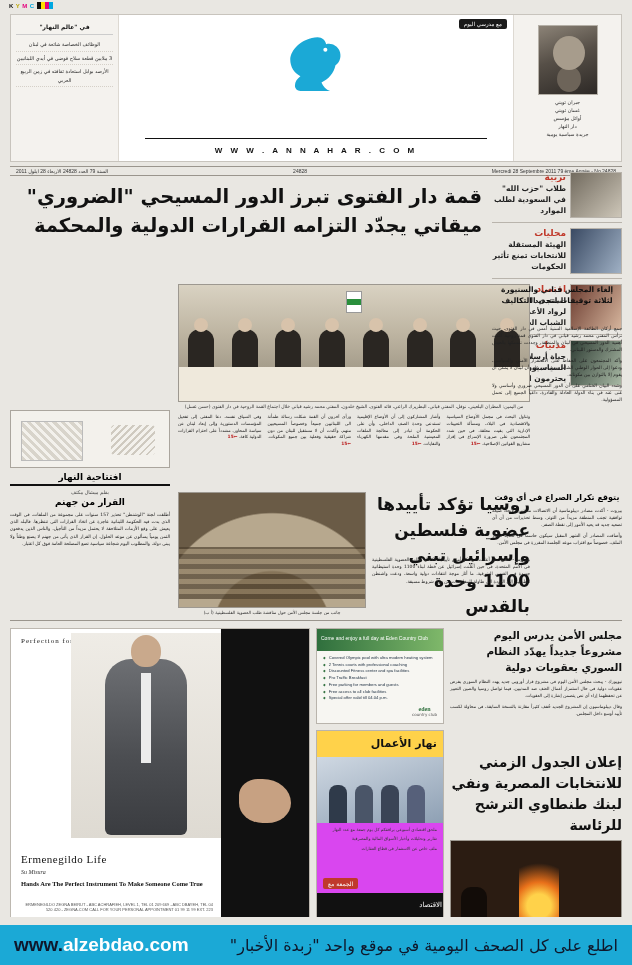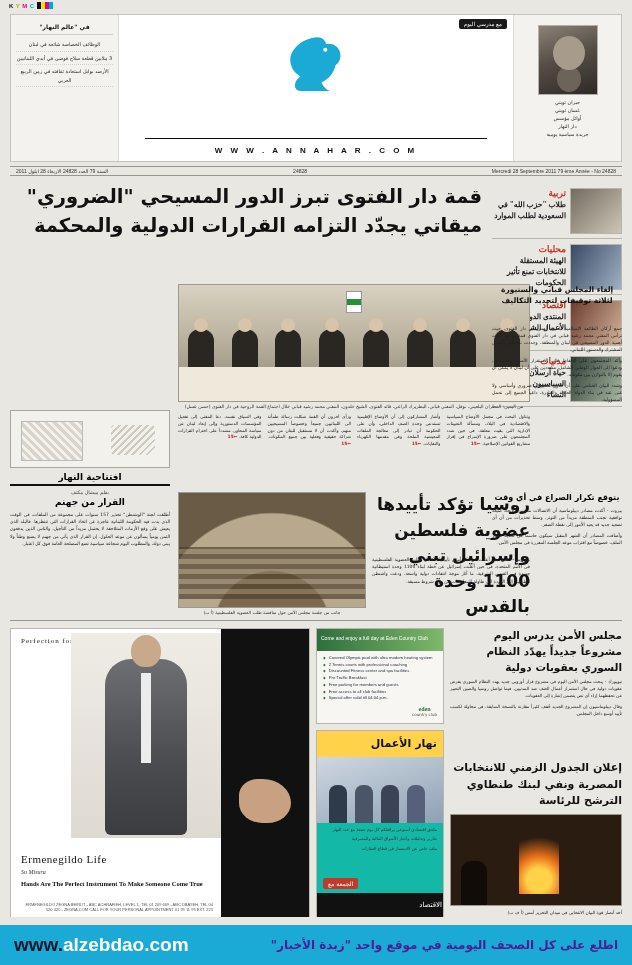--- a/index.html
+++ b/index.html
@@ -98,23 +98,22 @@
   
   .headline {
     position:absolute; top:182px; left:10px; right:150px;
     direction:rtl;
     font-size:19.5px; font-weight:bold; line-height:1.5; color:#111;
     letter-spacing:-.3px;
   }
 
   
   .teasers {
-    position:absolute; top:188px; right:10px; width:130px;
+    position:absolute; top:172px; right:10px; width:130px;
     direction:rtl;
-    font-family:Liberation Serif, serif;
   }
   .teaser { border-bottom:1px solid #b9b4ac; padding-bottom:4px; margin-bottom:5px; display:flex; gap:4px; }
   .teaser .thumb {
     width:52px; height:46px; flex:none; border:1px solid #b8b3ab; overflow:hidden;
     background:#b9b2a6;
   }
   .thumb.t1 { background:linear-gradient(135deg,#6f6a60,#c9c2b4 60%,#8d8strip); background:linear-gradient(135deg,#726b5f,#cdc6b8); }
   .thumb.t2 { background:linear-gradient(120deg,#3a4a63,#9fb0c4); }
   .thumb.t3 { background:linear-gradient(120deg,#6b3c30,#d5b49c); }
   .thumb.t4 { background:linear-gradient(120deg,#2f3d34,#a8b8a4); }
@@ -244,51 +243,51 @@
   .ad-golf .g-top span { position:absolute; left:4px; top:6px; color:#fff; font-size:5px; font-family:"Liberation Sans", sans-serif; }
   .ad-golf ul { list-style:none; margin:4px 6px; padding:0; direction:ltr; }
   .ad-golf li { font-size:4.2px; line-height:1.6; color:#234; font-family:"Liberation Sans", sans-serif; }
   .ad-golf li:before { content:"\25C6"; color:#2f6f3d; margin-right:3px; font-size:3.5px; }
   .ad-golf .g-logo { position:absolute; right:6px; bottom:6px; text-align:center; }
   .ad-golf .g-logo b { display:block; font-size:6px; color:#2f6f3d; font-family:"Liberation Serif", serif; }
   .ad-golf .g-logo i { display:block; font-size:4px; color:#555; font-style:normal; }
 
   .ad-business {
     position:absolute; top:730px; left:316px; width:128px; height:188px;
-    border:1px solid #b9b4ac; background:#14b8a6; overflow:hidden;
+    border:1px solid #b9b4ac; background:#d946ef; overflow:hidden;
   }
   .bz-head { height:26px; background:#ffd24a; position:relative; }
   .bz-head b { position:absolute; right:6px; top:6px; font-size:11px; color:#111; }
   .bz-photo { height:66px; background:linear-gradient(160deg,#cfd8e2,#8ea0b4); position:relative; }
   .bz-photo i { position:absolute; bottom:0; width:18px; height:38px; background:#2f3a4a; border-radius:8px 8px 0 0; }
   .bz-photo i:nth-child(1){ left:12px; } .bz-photo i:nth-child(2){ left:38px; background:#4a5568; }
   .bz-photo i:nth-child(3){ left:64px; background:#3a4456; } .bz-photo i:nth-child(4){ left:90px; background:#56607a; }
   .bz-lines { padding:4px 6px; direction:rtl; }
   .bz-lines p { margin:0 0 3px; font-size:4.2px; line-height:1.5; color:#333; }
   .bz-footer { position:absolute; bottom:0; left:0; right:0; height:24px; background:#111; color:#fff; display:flex; align-items:center; justify-content:space-between; padding:0 1px; direction:rtl; }
   .bz-footer span { font-size:7px; }
   .bz-stamp { position:absolute; bottom:28px; left:6px; background:#c0392b; color:#fff; font-size:6px; padding:2px 5px; border-radius:2px; }
 
   .news3 { position:absolute; top:628px; left:450px; width:172px; direction:rtl; }
   .news3 h3 { margin:0 0 4px; font-size:10.5px; line-height:1.5; font-weight:bold; color:#111; text-align:right; }
   .news3 p { margin:0 0 4px; font-size:4.4px; line-height:1.55; color:#222; text-align:justify; }
   .news4 { position:absolute; top:744px; left:450px; width:172px; direction:rtl; }
-  .news4 h3 { margin:16px 0 4px; font-size:11px; line-height:1.5; font-weight:bold; color:#111; text-align:right; }
+  .news4 h3 { margin:8px 0 4px; font-size:14px; line-height:1.5; font-weight:bold; color:#111; text-align:right; }
   .news4 .ph { width:100%; height:92px; border:1px solid #9d9890; margin:4px 0; overflow:hidden; position:relative; background:#2b1c12; }
   .news4 .ph .fire { position:absolute; left:40%; top:10%; width:40px; height:70px; background:radial-gradient(circle at 50% 80%, #ffd24a 0 20%, #e8701a 40%, rgba(40,20,10,0) 72%); }
   .news4 .ph .sil { position:absolute; bottom:0; left:10px; width:26px; height:44px; background:#120c08; border-radius:10px 10px 0 0; }
   .news4 p { margin:0 0 4px; font-size:4.4px; line-height:1.55; color:#222; text-align:justify; }
 
   
   .banner {
     position:absolute; left:0; bottom:0; width:632px; height:40px;
     background:#1ba9d6; display:flex; align-items:center; justify-content:space-between;
     padding:0 14px; direction:rtl;
   }
-  .banner .slogan { color:#4c1d95; font-size:12px; font-weight:bold; }
+  .banner .slogan { color:#0f172a; font-size:16px; font-weight:normal; }
   .banner .site { color:#fff; font-size:19px; font-weight:bold; letter-spacing:0; font-family:"Liberation Sans", sans-serif; }
   .banner .site .w { color:#0f172a; }
   .footer-strip { position:absolute; left:0; bottom:40px; width:632px; height:8px; background:#e9e7e2; }
 </style>
 </head>
 <body>
 
 <div class="page">
 
   <div class="cmyk">

